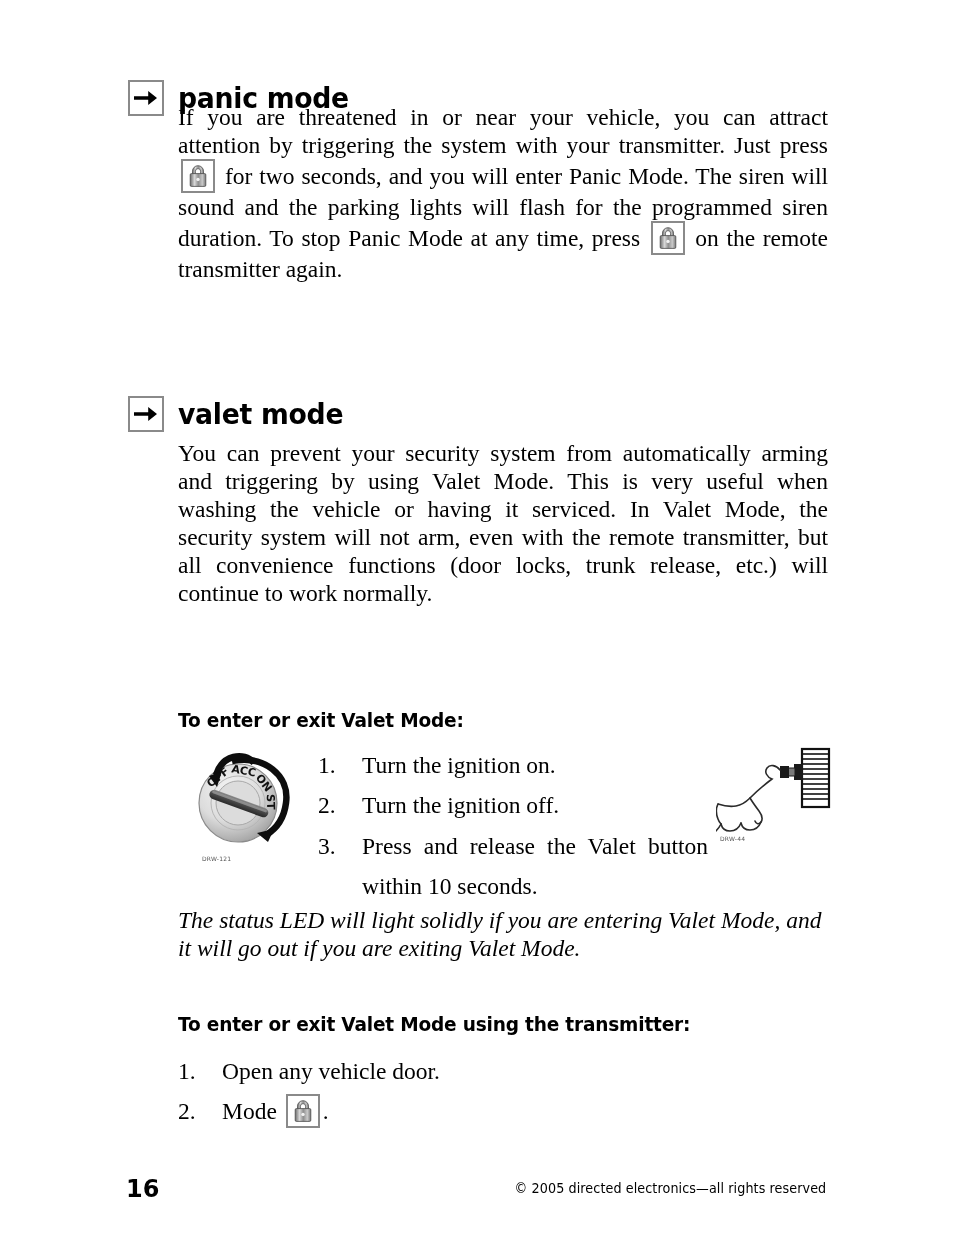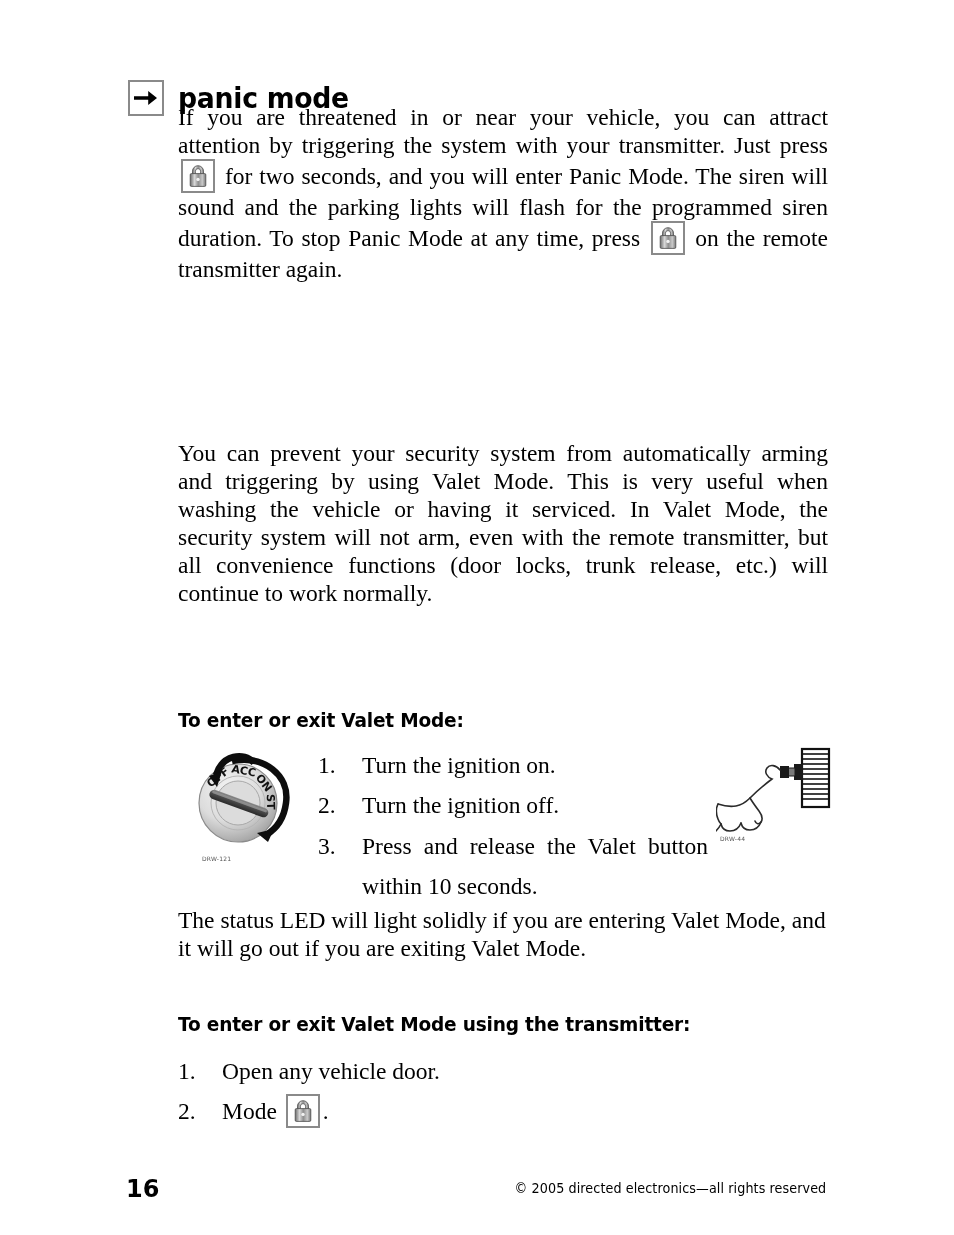--- a/index.html
+++ b/index.html
@@ -55,21 +55,21 @@
   }
   .para {
     font-family: "Liberation Serif", serif;
     font-size: 23.5px;
     line-height: 28px;
     text-align: justify;
     text-justify: inter-word;
     margin: 0;
     hyphens: none;
   }
-  .para.last-left { text-align: left; }
+  .para.last-left { text-align: left; font-style: italic; }
 
   
   .lock-ico {
     display: inline-block;
     width: 34px;
     height: 34px;
     border: 2px solid #8a8a8a;
     box-sizing: border-box;
     vertical-align: -9px;
     margin: 0 3px;
@@ -170,20 +170,28 @@
           <path d="M5.5 10 V7.2 A5.5 5.5 0 0 1 16.5 7.2 V10 H13.6 V7.2 A2.6 2.6 0 0 0 8.4 7.2 V10 Z" fill="url(#lkg1)" stroke="#4a4a4a" stroke-width="0.8"></path>
           <rect x="3.2" y="9.6" width="15.6" height="12.8" rx="1.2" fill="url(#lkg1)" stroke="#4a4a4a" stroke-width="0.8"></rect>
           <circle cx="11" cy="15.4" r="1.7" fill="#f2f2f2"></circle>
         </svg></span><span> for two seconds, and you will enter Panic Mode. The siren will sound and the parking lights will flash for the programmed siren duration. To stop Panic Mode at any time, press </span><span class="lock-ico"><svg width="22" height="24" viewBox="0 0 22 24" aria-hidden="true">
           <path d="M5.5 10 V7.2 A5.5 5.5 0 0 1 16.5 7.2 V10 H13.6 V7.2 A2.6 2.6 0 0 0 8.4 7.2 V10 Z" fill="url(#lkg1)" stroke="#4a4a4a" stroke-width="0.8"></path>
           <rect x="3.2" y="9.6" width="15.6" height="12.8" rx="1.2" fill="url(#lkg1)" stroke="#4a4a4a" stroke-width="0.8"></rect>
           <circle cx="11" cy="15.4" r="1.7" fill="#f2f2f2"></circle>
         </svg></span><span> on the remote transmitter again.</span></p>
   </div>
 
+  <div class="section-head" style="left:128px; top:396px;">
+    <span class="arrow-box">
+      <svg width="24" height="18" viewBox="0 0 24 18" aria-hidden="true">
+        <path d="M0 7.2 H14.2 V2.0 L23 9 L14.2 16 V10.8 H0 Z" fill="#000000"></path>
+      </svg>
+    </span>
+    <span class="section-title">valet mode</span>
+  </div>
 
   <div class="body-col" style="top:439px;">
     <p class="para">You can prevent your security system from automatically arming and triggering by using Valet Mode. This is very useful when washing the vehicle or having it serviced. In Valet Mode, the security system will not arm, even with the remote transmitter, but all convenience functions (door locks, trunk release, etc.) will continue to work normally.</p>
   </div>
 
   <div class="subhead" style="left:178px; top:709px;">To enter or exit Valet Mode:</div>
 
   <div class="figure" style="left:186px; top:741px; width:112px; height:122px;">
     <svg width="112" height="112" viewBox="0 0 112 112" aria-hidden="true">
       <defs>

